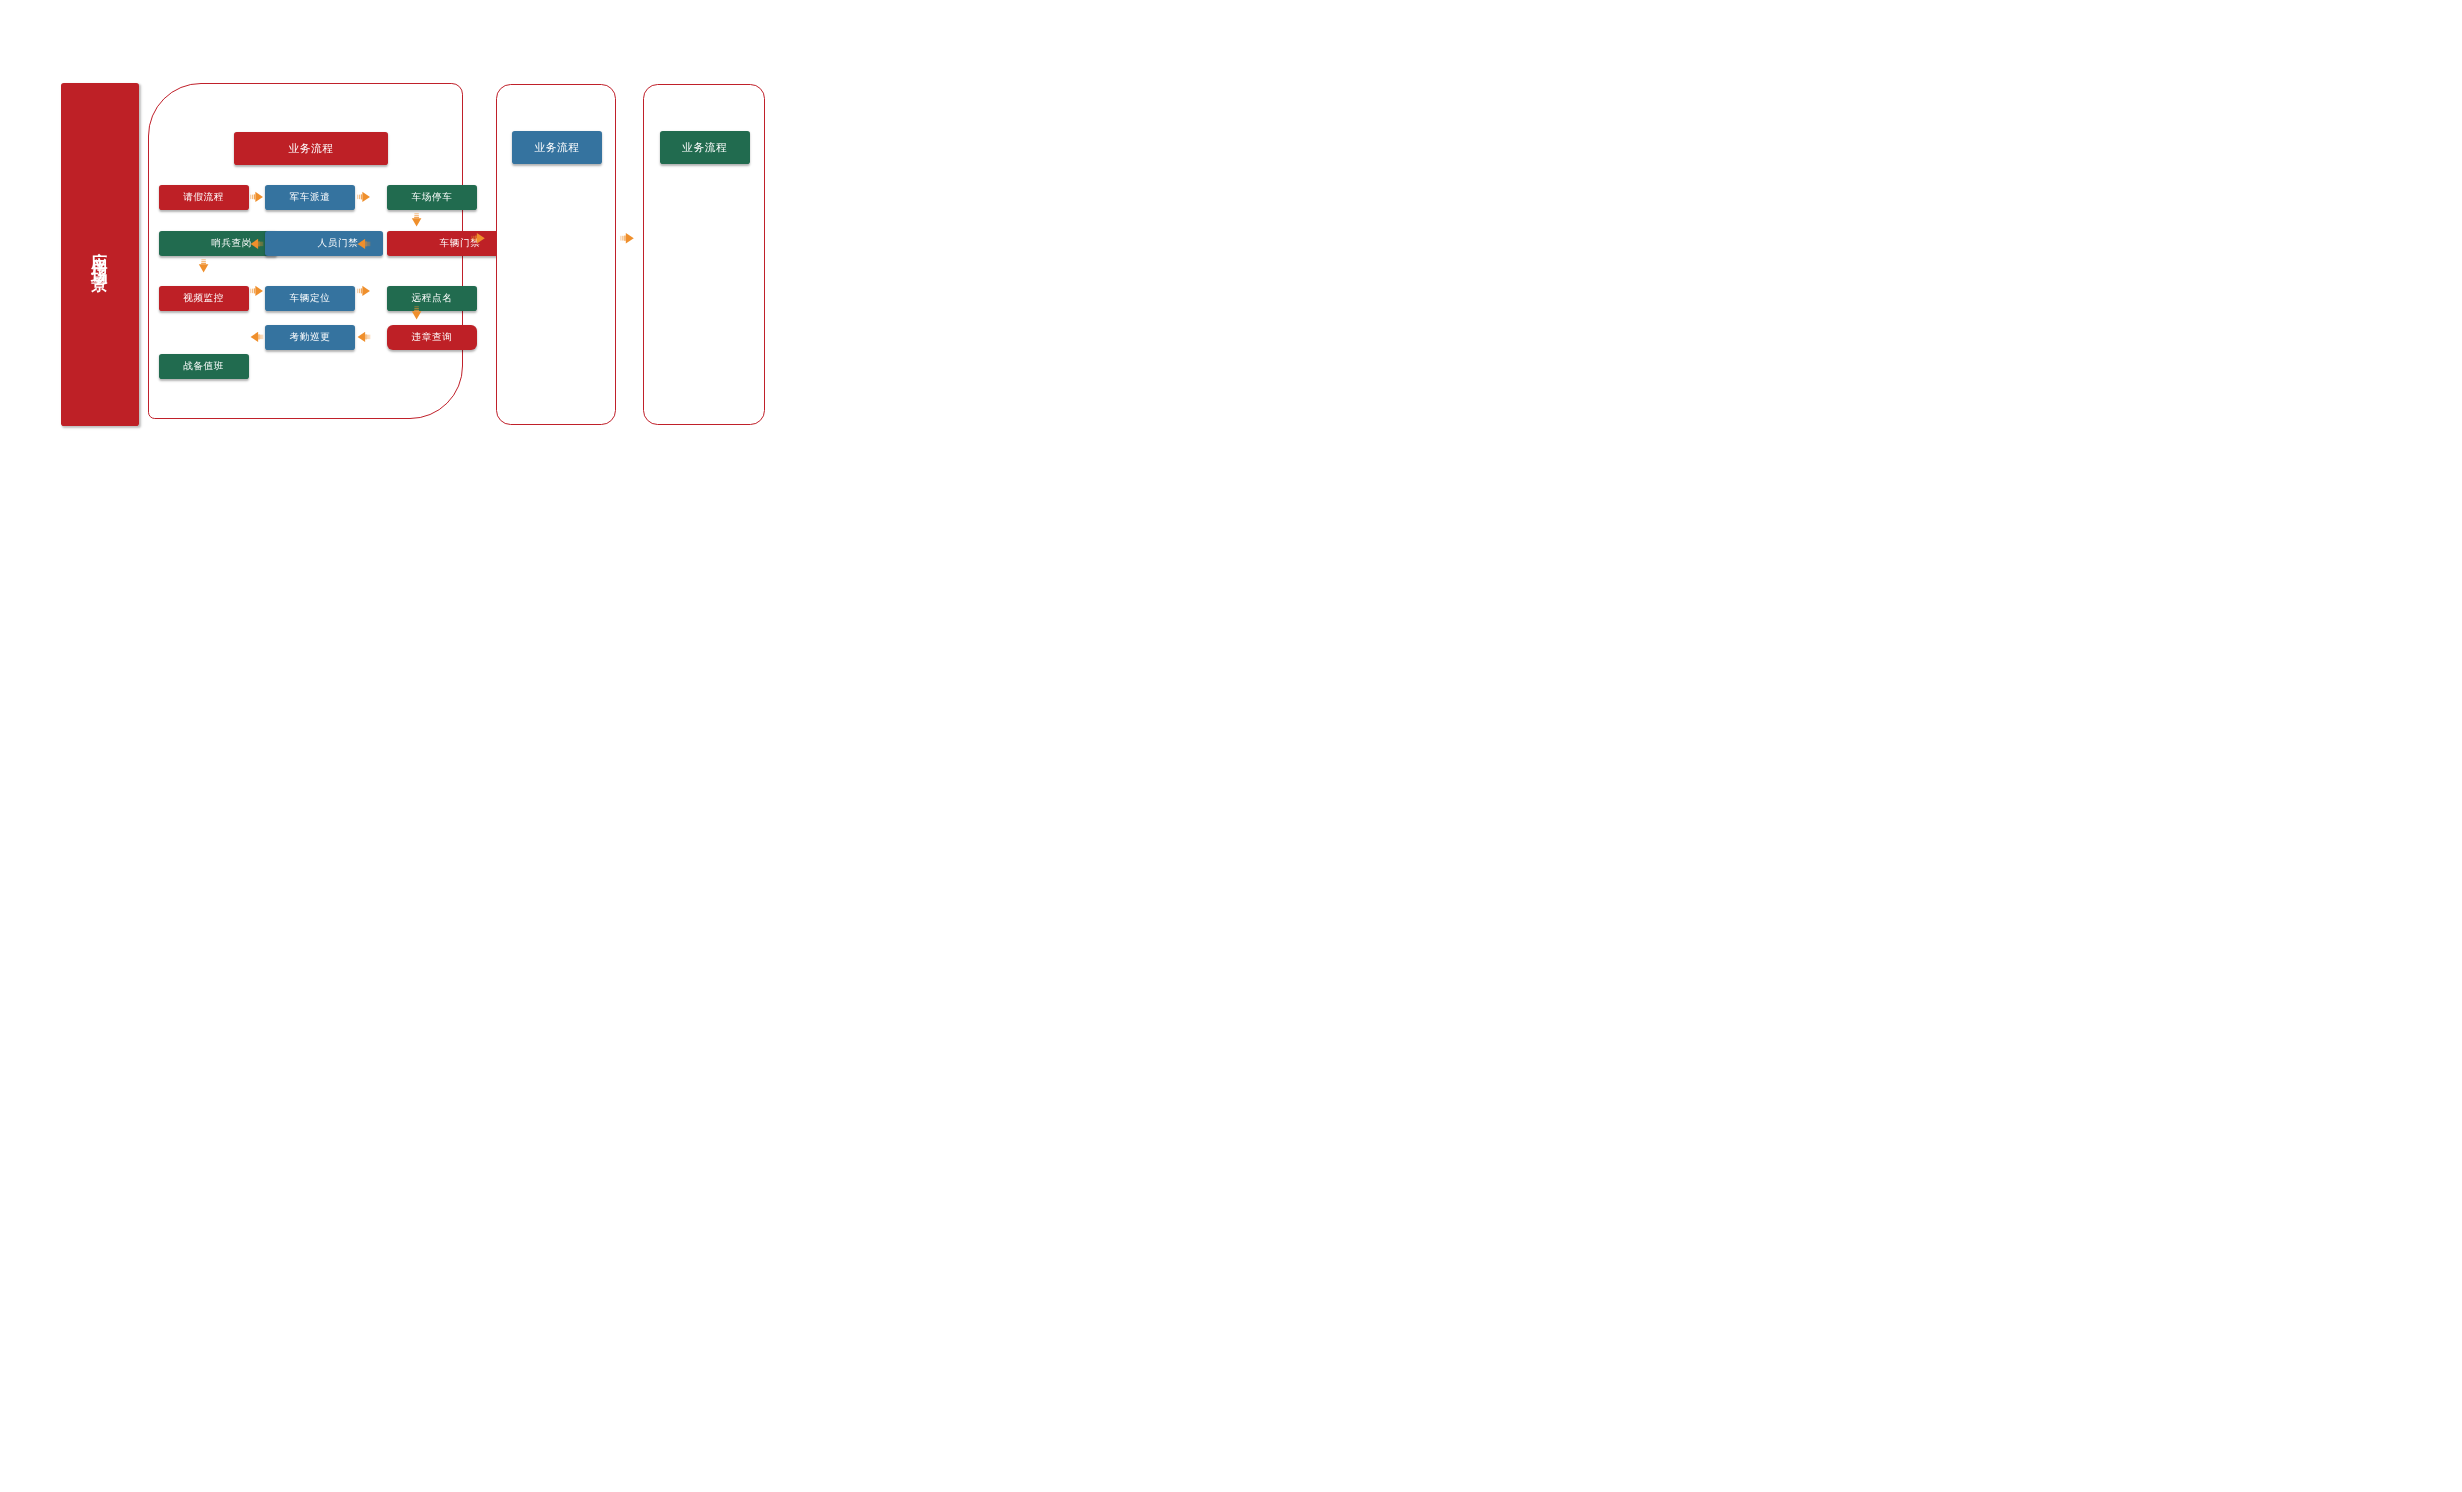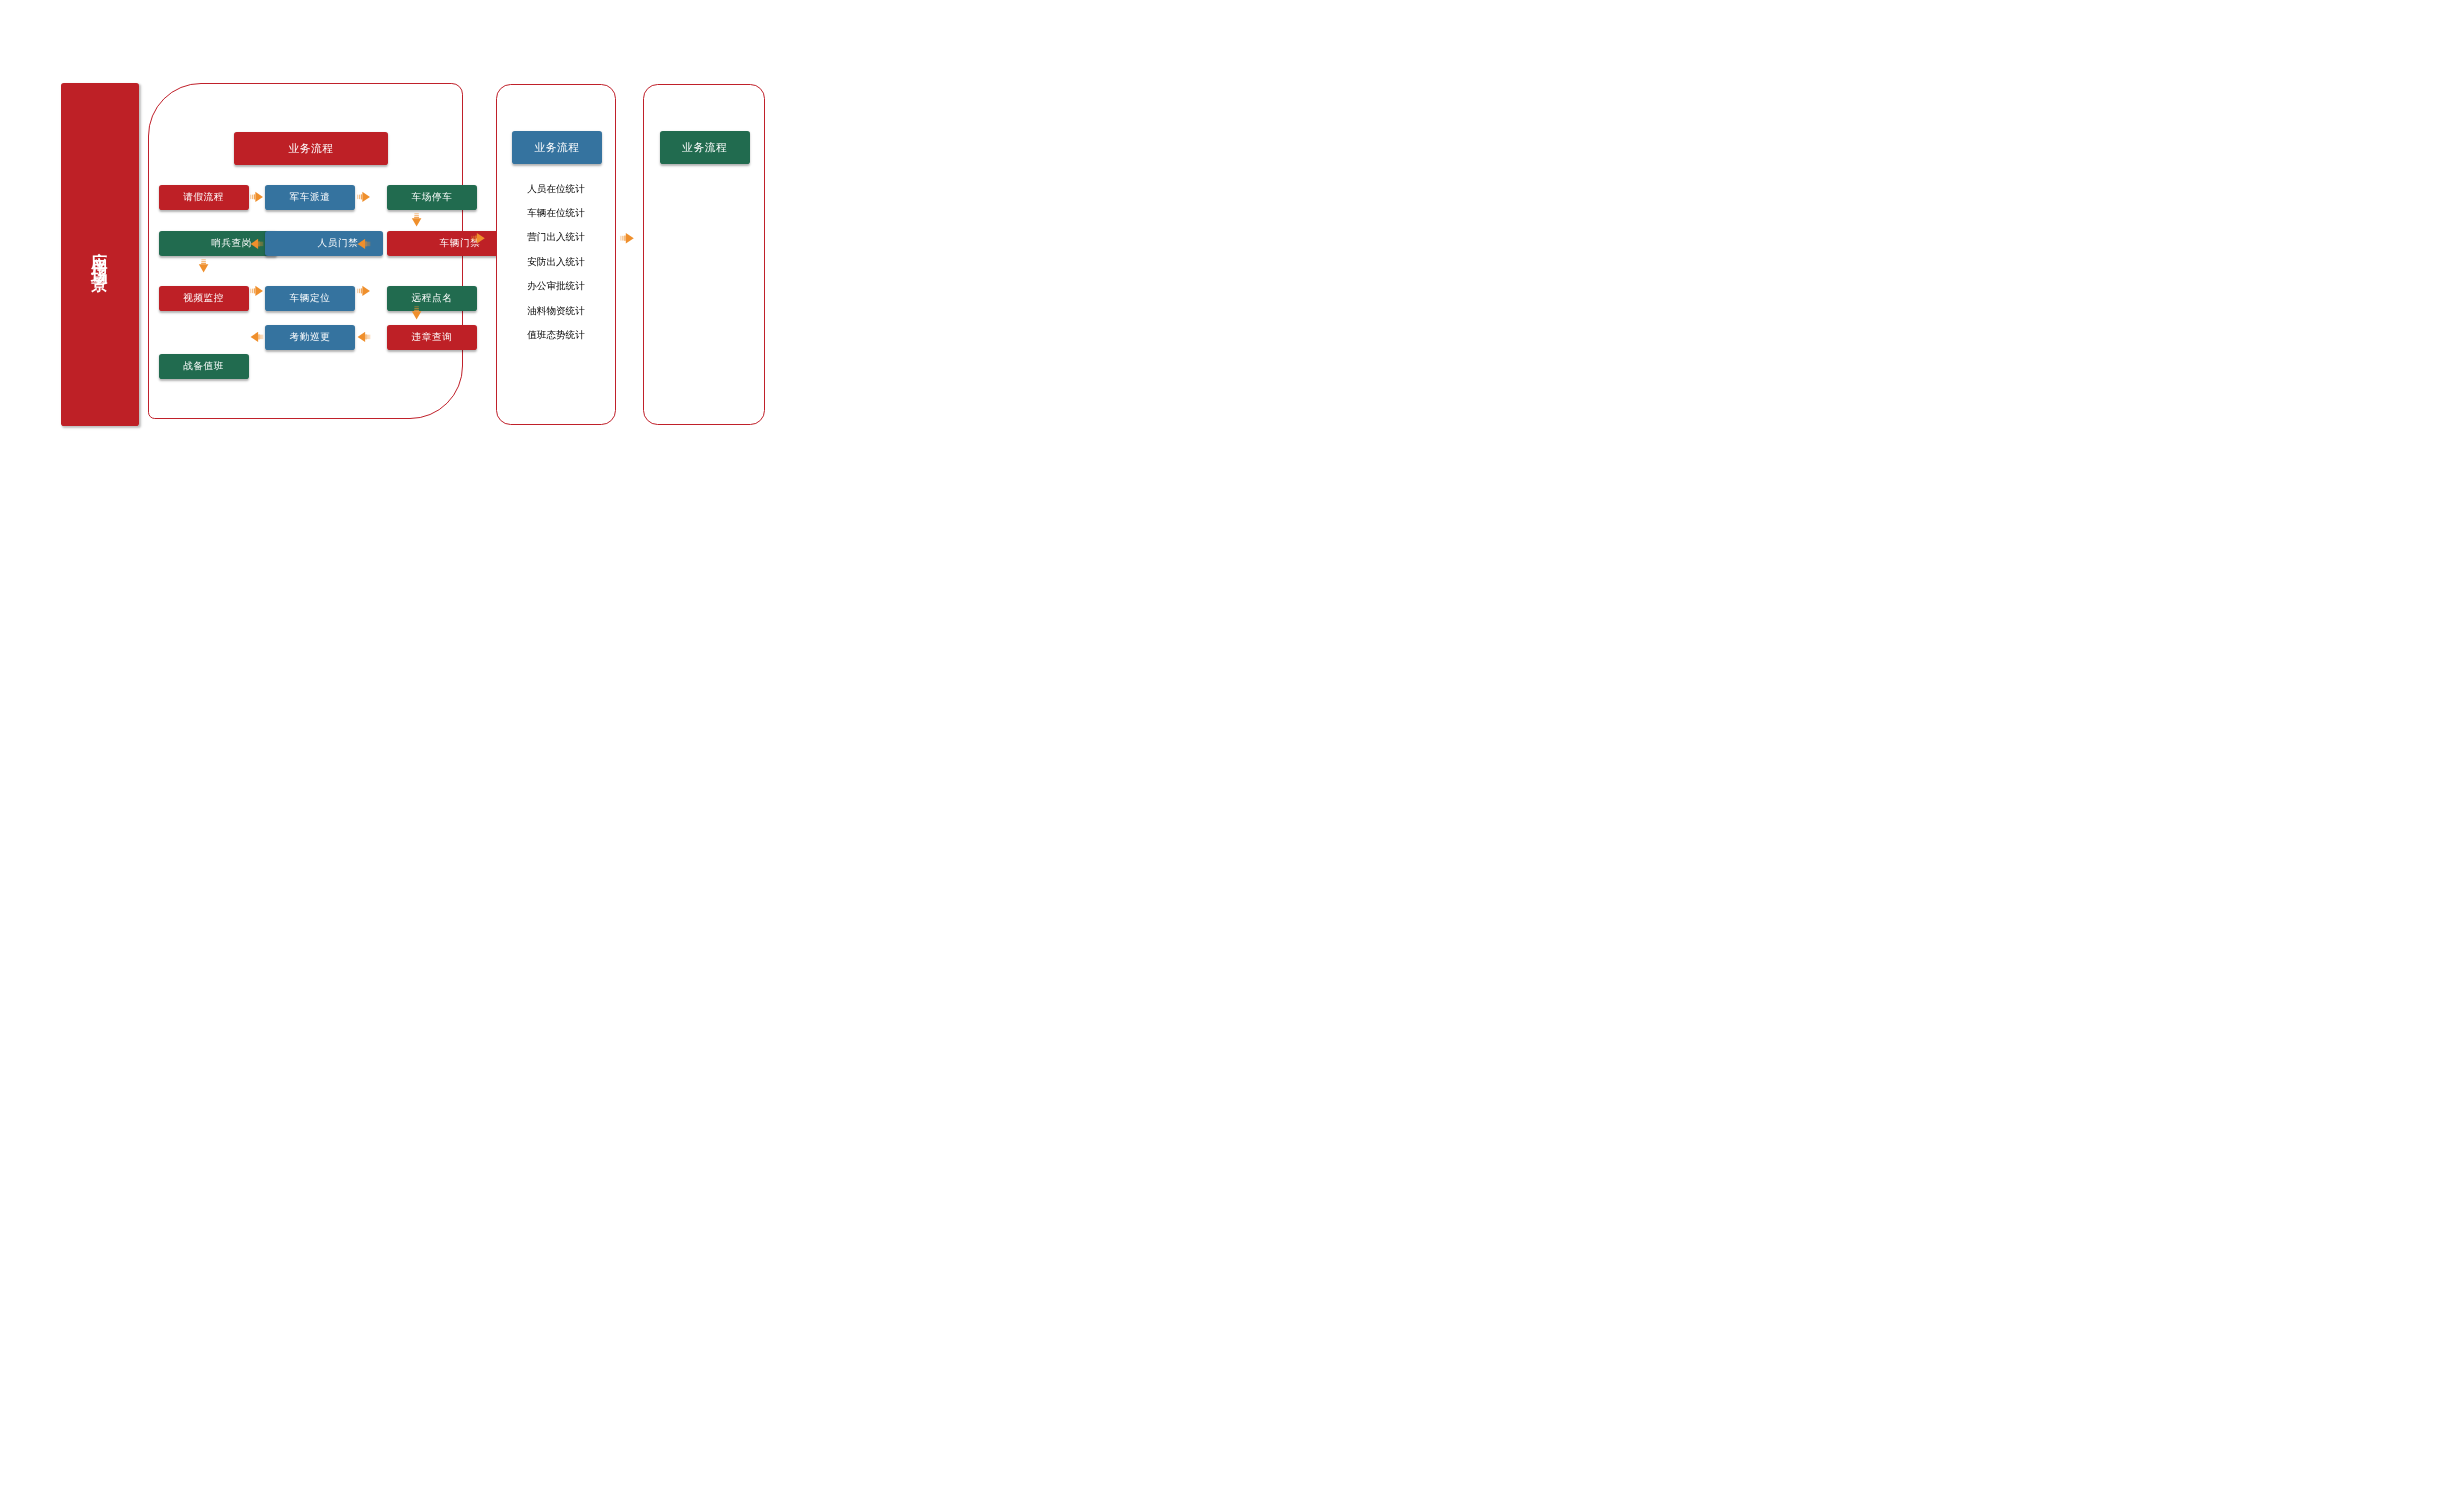--- a/index.html
+++ b/index.html
@@ -74,21 +74,21 @@
     <div class="cell r1 c0" style="background: rgb(33, 107, 79);">哨兵查岗</div>
     <div class="cell r1 c1" style="background: rgb(53, 115, 159);">人员门禁</div>
     <div class="cell r1 c2" style="background: rgb(190, 32, 38);">车辆门禁</div>
 
     <div class="cell r2 c0" style="background: rgb(190, 32, 38);">视频监控</div>
     <div class="cell r2 c1" style="background: rgb(53, 115, 159);">车辆定位</div>
     <div class="cell r2 c2" style="background: rgb(33, 107, 79);">远程点名</div>
 
     <div class="cell r3 c0" style="background: rgb(33, 107, 79); margin-top: 29px;">战备值班</div>
     <div class="cell r3 c1" style="background: rgb(53, 115, 159);">考勤巡更</div>
-    <div class="cell r3 c2" style="background: rgb(190, 32, 38);">违章查询</div>
+    <div class="cell r3 c2" style="background: rgb(190, 32, 38); border-radius: 6px;">违章查询</div>
 
     <div class="arrow" style="left:101px; top:107px;">
       <svg width="13.5" height="11.8" viewBox="0 0 24 21">
           <g fill="#EF8F2C">
             <rect x="0" y="6.5" width="2.2" height="8" opacity=".4"></rect>
             <rect x="3.4" y="6.5" width="2.2" height="8" opacity=".6"></rect>
             <rect x="6.8" y="6" width="2.4" height="9" opacity=".8"></rect>
             <polygon points="9.5,1.5 23,10.5 9.5,19.5"></polygon>
           </g>
         </svg>
@@ -207,29 +207,20 @@
           <rect x="6.8" y="6" width="2.4" height="9" opacity=".8"></rect>
           <polygon points="9.5,1.5 23,10.5 9.5,19.5"></polygon>
         </g>
       </svg>
   </div>
 
   <div class="panel panel-stats">
     <div class="hdr hdr-stats" style="background: rgb(53, 115, 159);">
       <span>业务流程</span>
     </div>
-    <div class="items">
-      <div class="item">人员在位统计</div>
-      <div class="item">车辆在位统计</div>
-      <div class="item">营门出入统计</div>
-      <div class="item">安防出入统计</div>
-      <div class="item">办公审批统计</div>
-      <div class="item">油料物资统计</div>
-      <div class="item">值班态势统计</div>
-    </div>
   </div>
 
   <div class="arrow" style="left:620px; top:232px;">
     <svg width="14.6" height="12.4" viewBox="0 0 24 21">
         <g fill="#EF8F2C">
           <rect x="0" y="6.5" width="2.2" height="8" opacity=".4"></rect>
           <rect x="3.4" y="6.5" width="2.2" height="8" opacity=".6"></rect>
           <rect x="6.8" y="6" width="2.4" height="9" opacity=".8"></rect>
           <polygon points="9.5,1.5 23,10.5 9.5,19.5"></polygon>
         </g>

